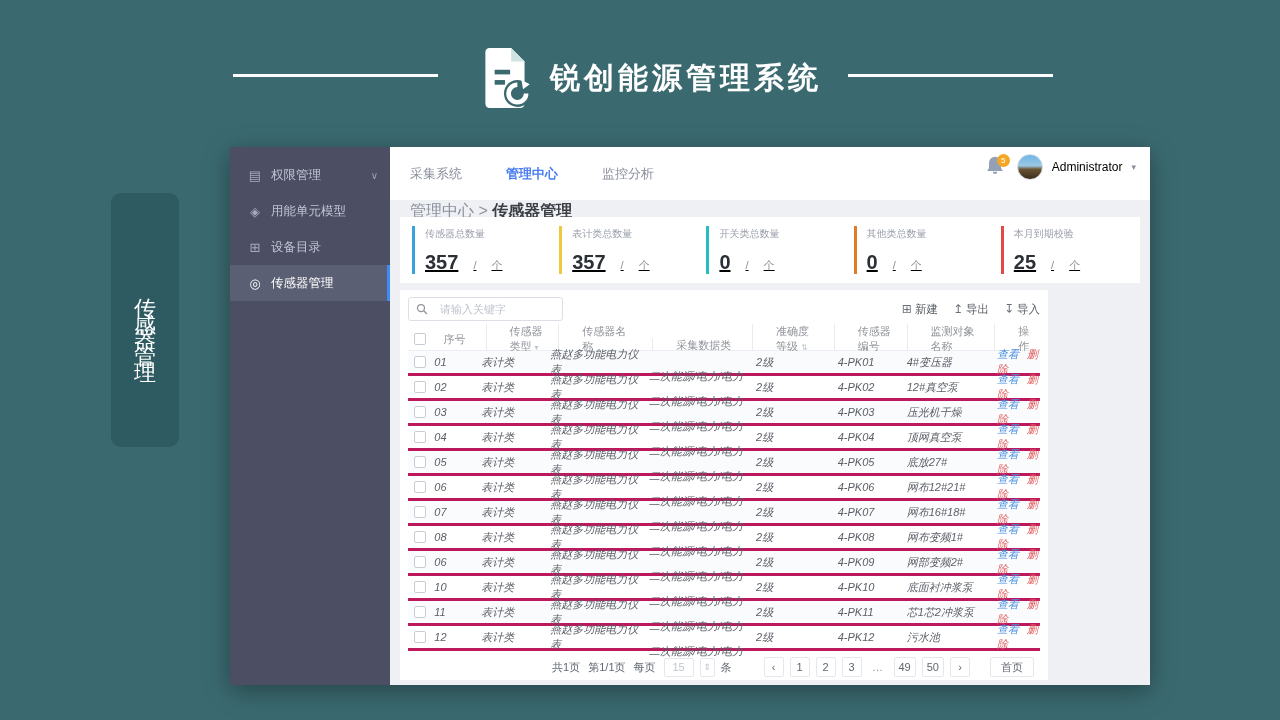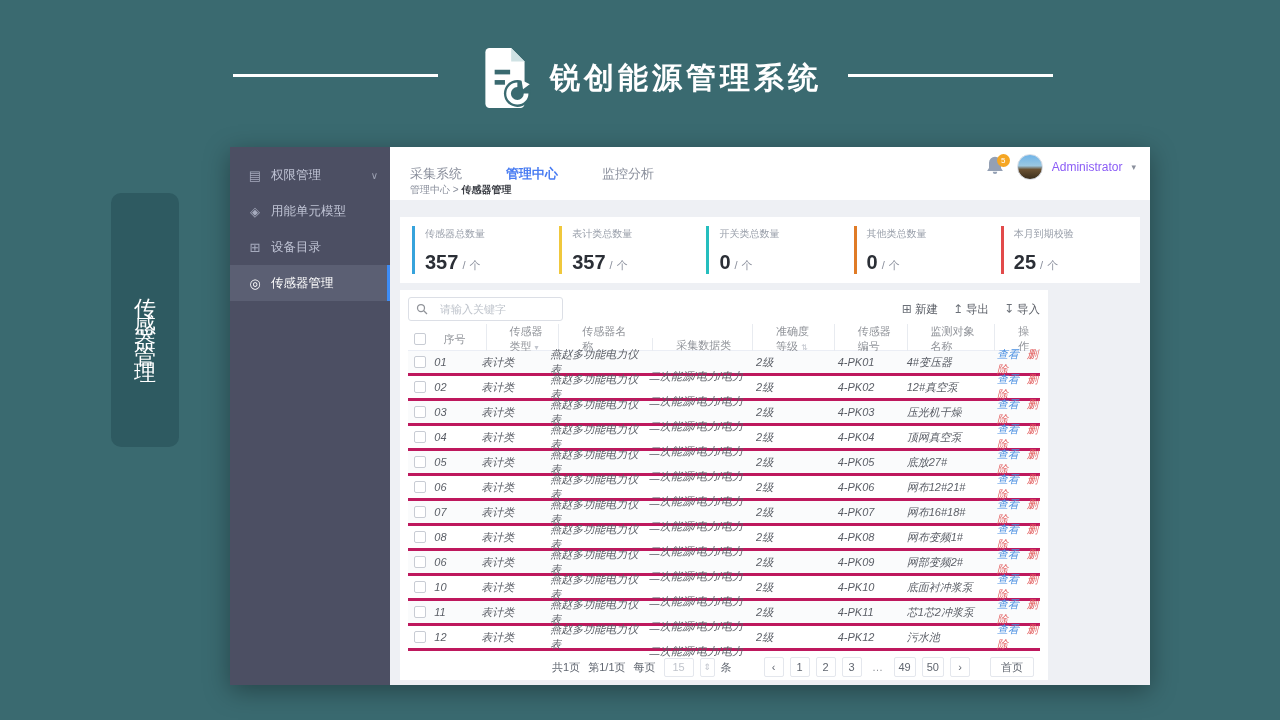--- a/index.html
+++ b/index.html
@@ -38,32 +38,32 @@
   
   .main { position:absolute; left:160px; top:0; width:760px; height:538px; }
   .navbar { height:53px; background:#fff; display:flex; align-items:center; padding-left:20px; gap:44px; position:relative; }
   .nav-item { font-size:13px; color:#8A8F9C; cursor:pointer; }
   .nav-item.active { color:#4A7DF2; font-weight:bold; }
   .nav-right { position:absolute; right:14px; top:0; height:40px; display:flex; align-items:center; gap:9px; }
   .bell-wrap { position:relative; width:22px; height:24px; }
   .badge { position:absolute; right:-2px; top:-1px; width:13px; height:13px; background:#F5A623; color:#fff;
     font-size:8px; border-radius:50%; display:flex; align-items:center; justify-content:center; }
   .avatar { width:26px; height:26px; border-radius:50%; background:linear-gradient(180deg,#6FB4E8 0%,#9bc8e2 45%,#6b5233 60%,#3a2e1c 100%); border:1px solid #d8dde5; }
-  .username { font-size:12px; color:#8b5cf6; }
+  .username { font-size:12px; color:#000000; }
   .caret { font-size:9px; color:#8a8f9c; }
 
   
-  .breadcrumb { position:absolute; left:180px; top:36px; font-size:10px; color:#8A8F9C; }
+  .breadcrumb { position:absolute; left:180px; top:54px; font-size:16px; color:#8A8F9C; }
   .breadcrumb b { color:#3C3F46; font-weight:bold; }
 
   .stats { position:absolute; left:170px; top:70px; width:740px; height:66px; background:#fff; display:flex; align-items:center; padding:0 2px; }
   .stat { flex:1; height:48px; border-left:3px solid var(--accent,#36A3DC); padding-left:10px; margin-left:10px;
     display:flex; flex-direction:column; justify-content:space-between; }
   .stat-label { font-size:10px; color:#9AA0AB; padding-top:1px; }
-  .stat-valrow { display:flex; align-items:baseline; gap:4px; }
+  .stat-valrow { display:flex; align-items:baseline; gap:15px;text-decoration:underline; }
   .stat-value { font-size:20px; font-weight:bold; color:#2B2F36; }
   .stat-unit { font-size:11px; color:#8a8f9c; }
 
   .panel { position:absolute; left:170px; top:143px; width:648px; height:390px; background:#fff; }
   .toolbar { position:absolute; left:8px; right:8px; top:7px; height:24px; display:flex; align-items:center; }
   .search-box { width:155px; height:24px; border:1px solid #DCDFE6; border-radius:3px; position:relative; display:flex; align-items:center; }
   .search-box svg { margin-left:7px; }
   .search-box input { border:none; outline:none; width:115px; font-size:11px; color:#555; padding-left:12px; }
   .search-box input::placeholder { color:#BFC4CC; }
   .tool-btns { margin-left:auto; display:flex; gap:15px; }

